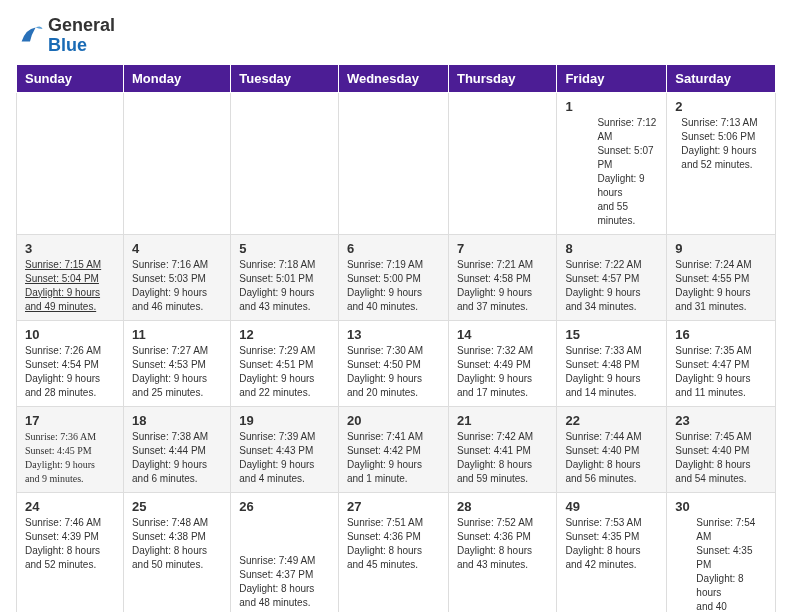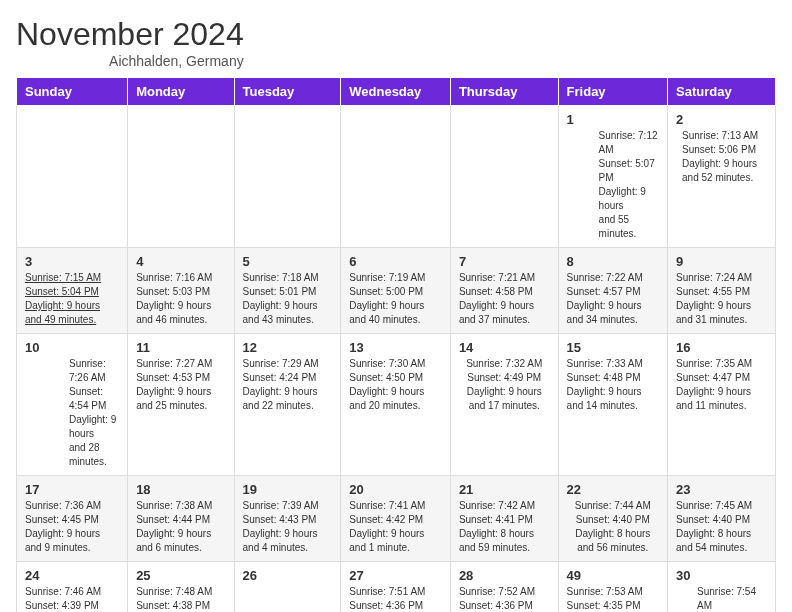--- a/index.html
+++ b/index.html
@@ -42,21 +42,21 @@
     }
     .location {
       font-size: 14px;
       color: #555;
     }
     .calendar {
       width: 100%;
       border-collapse: collapse;
     }
     .calendar th {
-      background-color: #6d28d9;
+      background-color: #4c1d95;
       color: #fff;
       text-align: left;
       padding: 6px 8px;
       font-size: 13px;
       font-weight: bold;
       border: 1px solid #fff;
     }
     .calendar td {
       vertical-align: top;
       padding: 6px 8px;
@@ -82,23 +82,29 @@
       line-height: 1.4;
     }
     .empty-cell {
       background: #fff !important;
     }
   </style>
 </head>
 <body>
 
 <div class="header">
-  <div class="title-block">
-    <div class="month-title">November 2024</div>
-    <div class="location">Aichhalden, Germany</div>
+  <div class="logo">
+    <svg class="logo-bird" viewBox="0 0 40 40" xmlns="http://www.w3.org/2000/svg">
+      <path d="M8 28 Q14 10 28 8 Q22 18 20 28 Z" fill="#2970b8"></path>
+      <path d="M28 8 Q36 4 38 10 Q32 10 28 8Z" fill="#5ba0d8"></path>
+    </svg>
+    <div class="logo-text">
+      <div class="logo-general">General</div>
+      <div class="logo-blue">Blue</div>
+    </div>
   </div>
 </div>
 
 <table class="calendar">
   <thead>
     <tr>
     <th>Sunday</th>
         <th>Monday</th>
         <th>Tuesday</th>
         <th>Wednesday</th>
@@ -176,49 +182,49 @@
           <span class="day-num">9</span>
           <div class="day-info" style="white-space: pre-line;">Sunrise: 7:24 AM
 Sunset: 4:55 PM
 Daylight: 9 hours
 and 31 minutes.</div>
         </td>
       </tr>
       <tr>
         <td>
           <span class="day-num">10</span>
-          <div class="day-info" style="white-space: pre-line; margin-left: 44px;">Sunrise: 7:26 AM
+          <div class="day-info" style="white-space: pre-line;">Sunrise: 7:26 AM
 Sunset: 4:54 PM
 Daylight: 9 hours
 and 28 minutes.</div>
         </td>
         <td>
           <span class="day-num">11</span>
           <div class="day-info" style="white-space: pre-line;">Sunrise: 7:27 AM
 Sunset: 4:53 PM
 Daylight: 9 hours
 and 25 minutes.</div>
         </td>
         <td>
           <span class="day-num">12</span>
           <div class="day-info" style="white-space: pre-line;">Sunrise: 7:29 AM
-Sunset: 4:24 PM
+Sunset: 4:51 PM
 Daylight: 9 hours
 and 22 minutes.</div>
         </td>
         <td>
           <span class="day-num">13</span>
           <div class="day-info" style="white-space: pre-line;">Sunrise: 7:30 AM
 Sunset: 4:50 PM
 Daylight: 9 hours
 and 20 minutes.</div>
         </td>
         <td>
           <span class="day-num">14</span>
-          <div class="day-info" style="white-space: pre-line; text-align: center;">Sunrise: 7:32 AM
+          <div class="day-info" style="white-space: pre-line;">Sunrise: 7:32 AM
 Sunset: 4:49 PM
 Daylight: 9 hours
 and 17 minutes.</div>
         </td>
         <td>
           <span class="day-num">15</span>
           <div class="day-info" style="white-space: pre-line;">Sunrise: 7:33 AM
 Sunset: 4:48 PM
 Daylight: 9 hours
 and 14 minutes.</div>
@@ -227,21 +233,21 @@
           <span class="day-num">16</span>
           <div class="day-info" style="white-space: pre-line;">Sunrise: 7:35 AM
 Sunset: 4:47 PM
 Daylight: 9 hours
 and 11 minutes.</div>
         </td>
       </tr>
       <tr>
         <td>
           <span class="day-num">17</span>
-          <div class="day-info" style="white-space: pre-line;">Sunrise: 7:36 AM
+          <div class="day-info" style="white-space: pre-line; font-family: Liberation Serif, serif;">Sunrise: 7:36 AM
 Sunset: 4:45 PM
 Daylight: 9 hours
 and 9 minutes.</div>
         </td>
         <td>
           <span class="day-num">18</span>
           <div class="day-info" style="white-space: pre-line;">Sunrise: 7:38 AM
 Sunset: 4:44 PM
 Daylight: 9 hours
 and 6 minutes.</div>
@@ -262,21 +268,21 @@
         </td>
         <td>
           <span class="day-num">21</span>
           <div class="day-info" style="white-space: pre-line;">Sunrise: 7:42 AM
 Sunset: 4:41 PM
 Daylight: 8 hours
 and 59 minutes.</div>
         </td>
         <td>
           <span class="day-num">22</span>
-          <div class="day-info" style="white-space: pre-line; text-align: center;">Sunrise: 7:44 AM
+          <div class="day-info" style="white-space: pre-line;">Sunrise: 7:44 AM
 Sunset: 4:40 PM
 Daylight: 8 hours
 and 56 minutes.</div>
         </td>
         <td>
           <span class="day-num">23</span>
           <div class="day-info" style="white-space: pre-line;">Sunrise: 7:45 AM
 Sunset: 4:40 PM
 Daylight: 8 hours
 and 54 minutes.</div>

